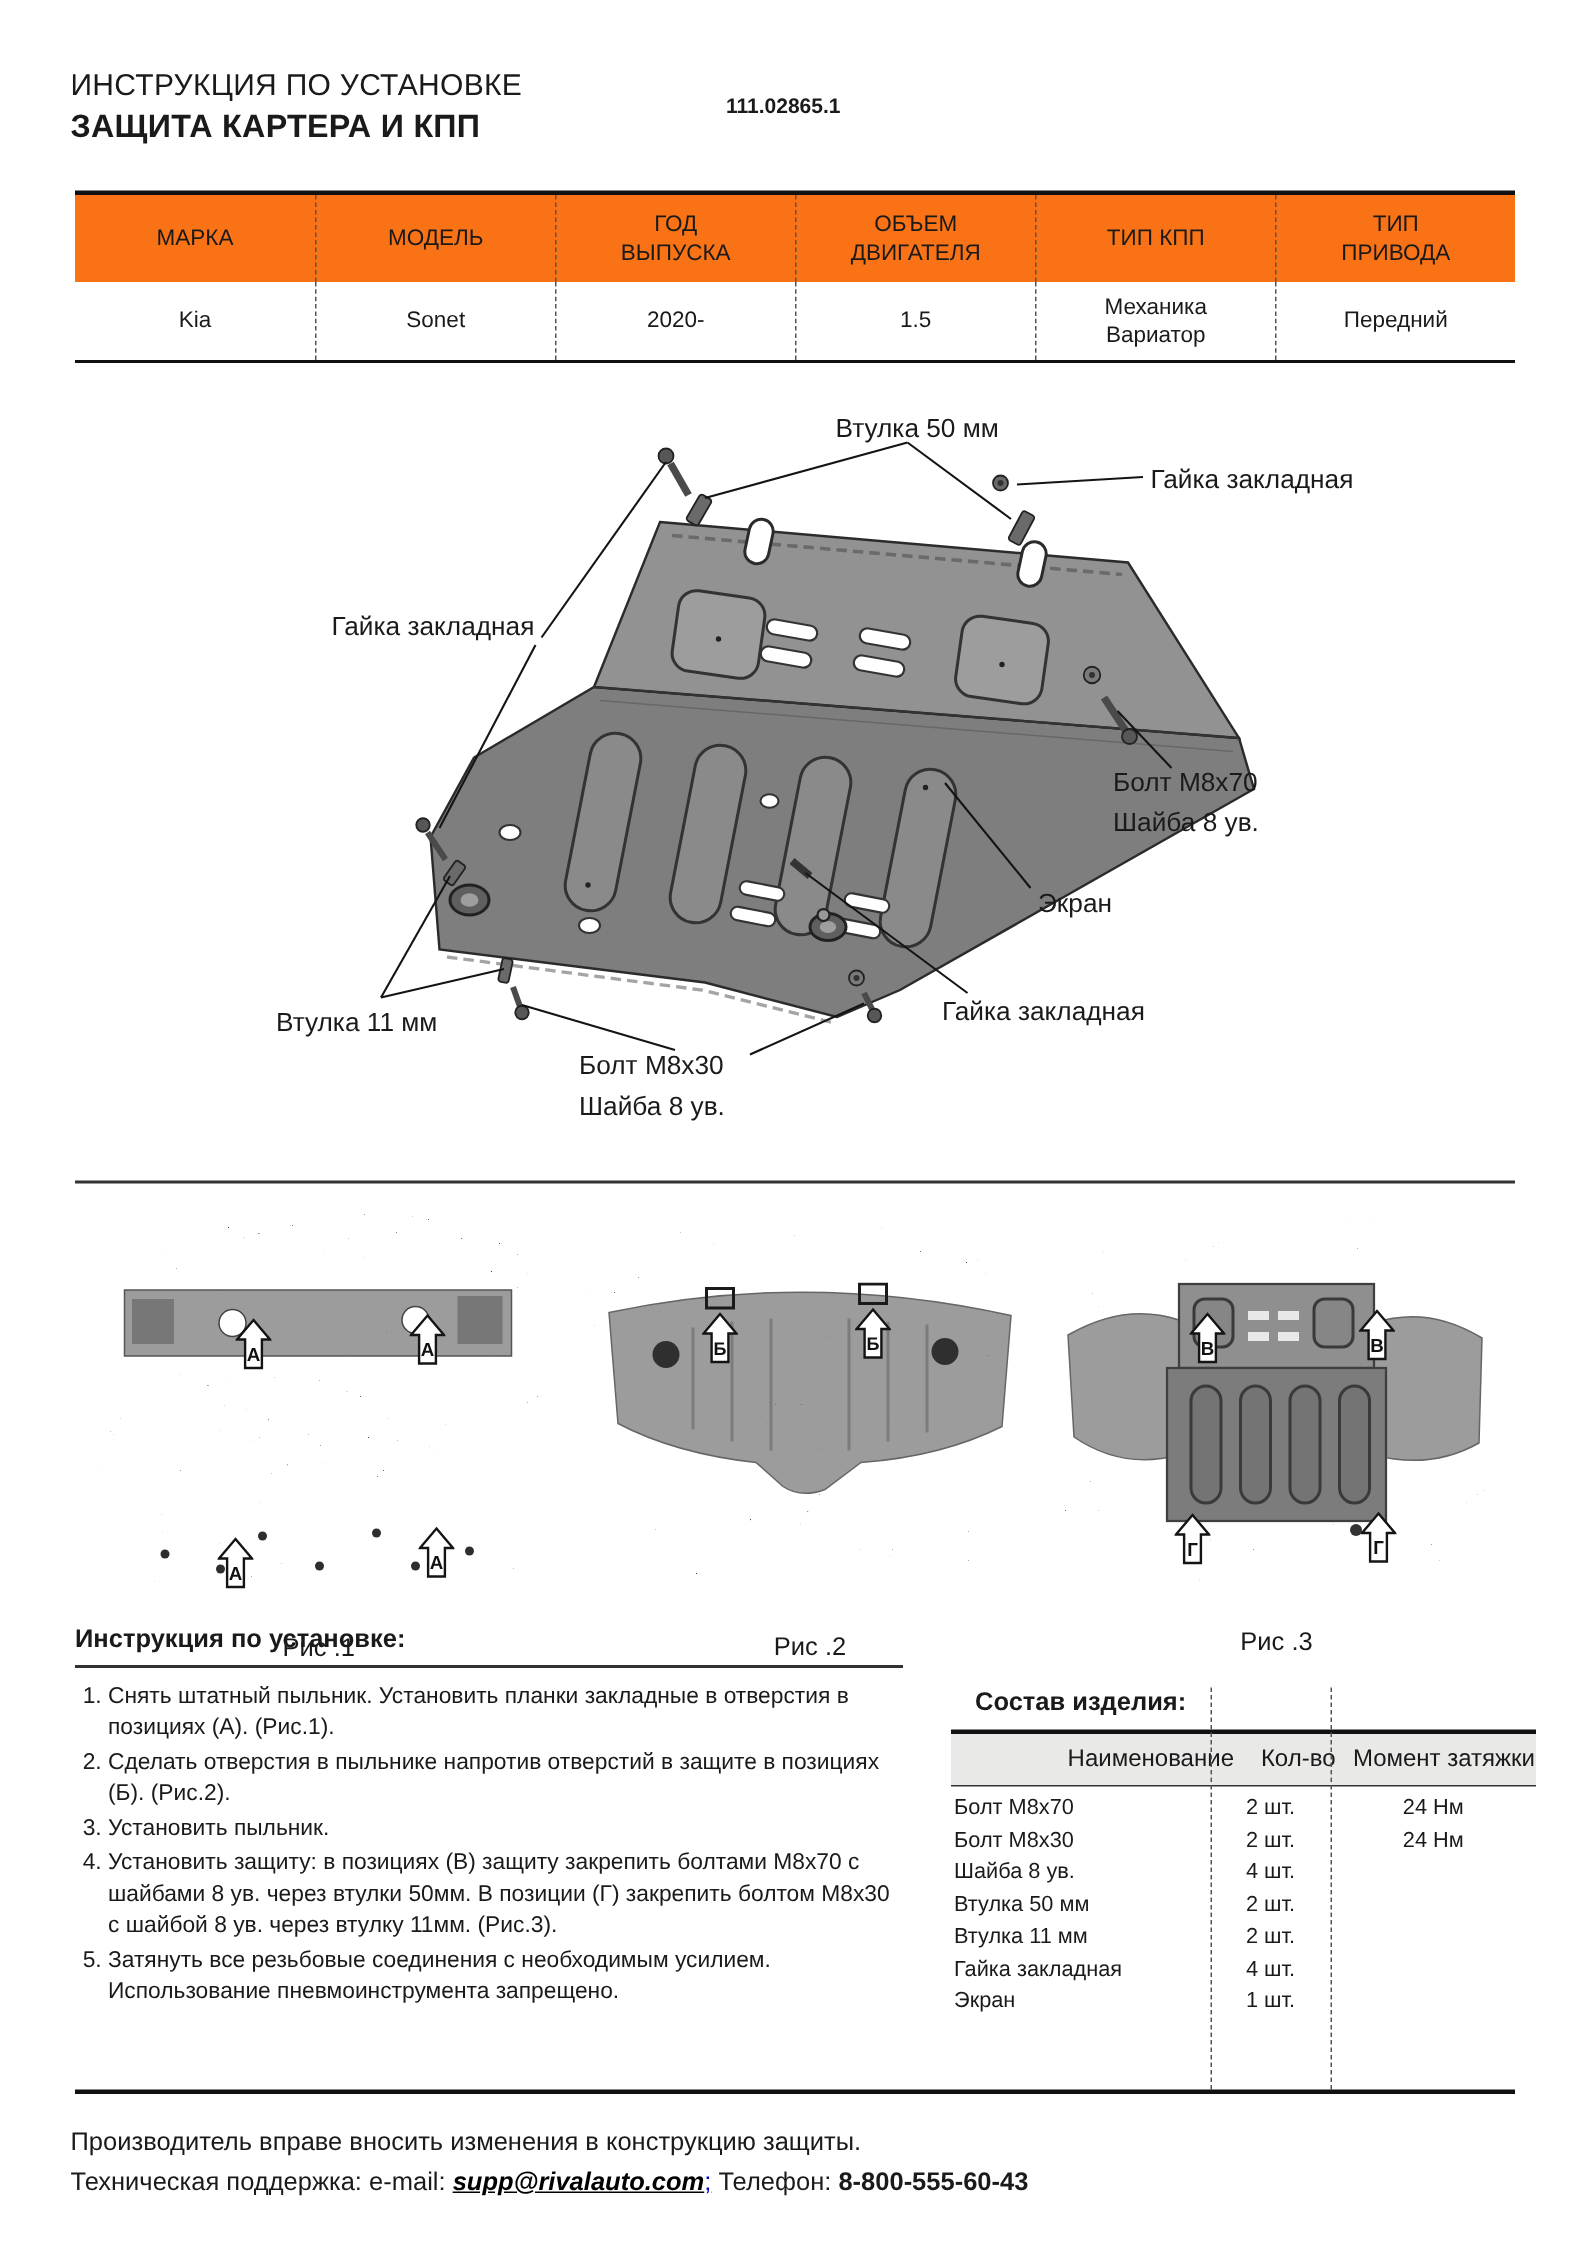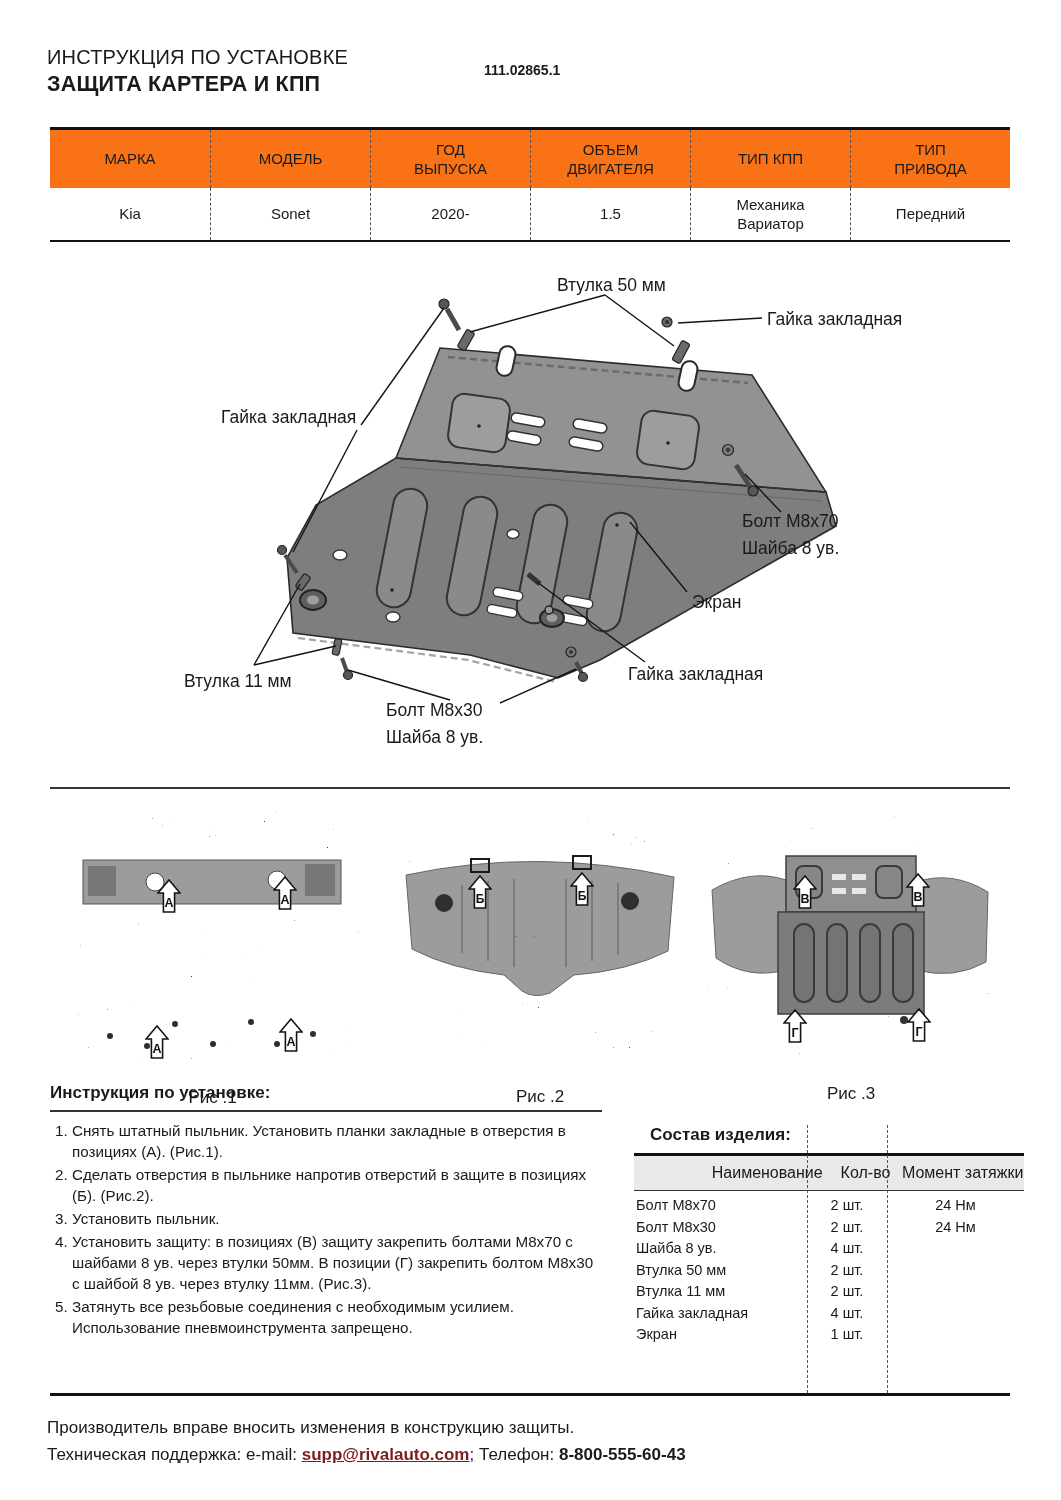--- a/index.html
+++ b/index.html
@@ -52,21 +52,21 @@
   .ph-torque{width:137px;text-align:center;}
   .parts-headline{height:1px;background:#333;}
   .prow{display:flex;font-size:14.5px;height:21.5px;align-items:center;}
   .pc-name{width:173px;box-sizing:border-box;padding-left:2px;}
   .pc-qty{width:80px;text-align:center;}
   .pc-torque{width:137px;text-align:center;}
   .dash-col{position:absolute;top:0;height:268px;border-left:1px dashed #555;width:0;}
 
   
   .footer{left:47px;top:1414px;font-size:17px;line-height:27px;}
-  .email{color:#7f1d1d;font-weight:bold;text-decoration:underline;}
+  .email{color:#000000;font-weight:bold;text-decoration:underline;font-style:italic;}
   .email-suffix{color:#0000cc;text-decoration:underline;}
   .phone{font-weight:bold;}
 </style>
 </head>
 <body>
 
 <div class="page">
 
   <div class="abs doc-title2">ЗАЩИТА КАРТЕРА И КПП</div>
   <div class="abs doc-title1">ИНСТРУКЦИЯ ПО УСТАНОВКЕ</div>

